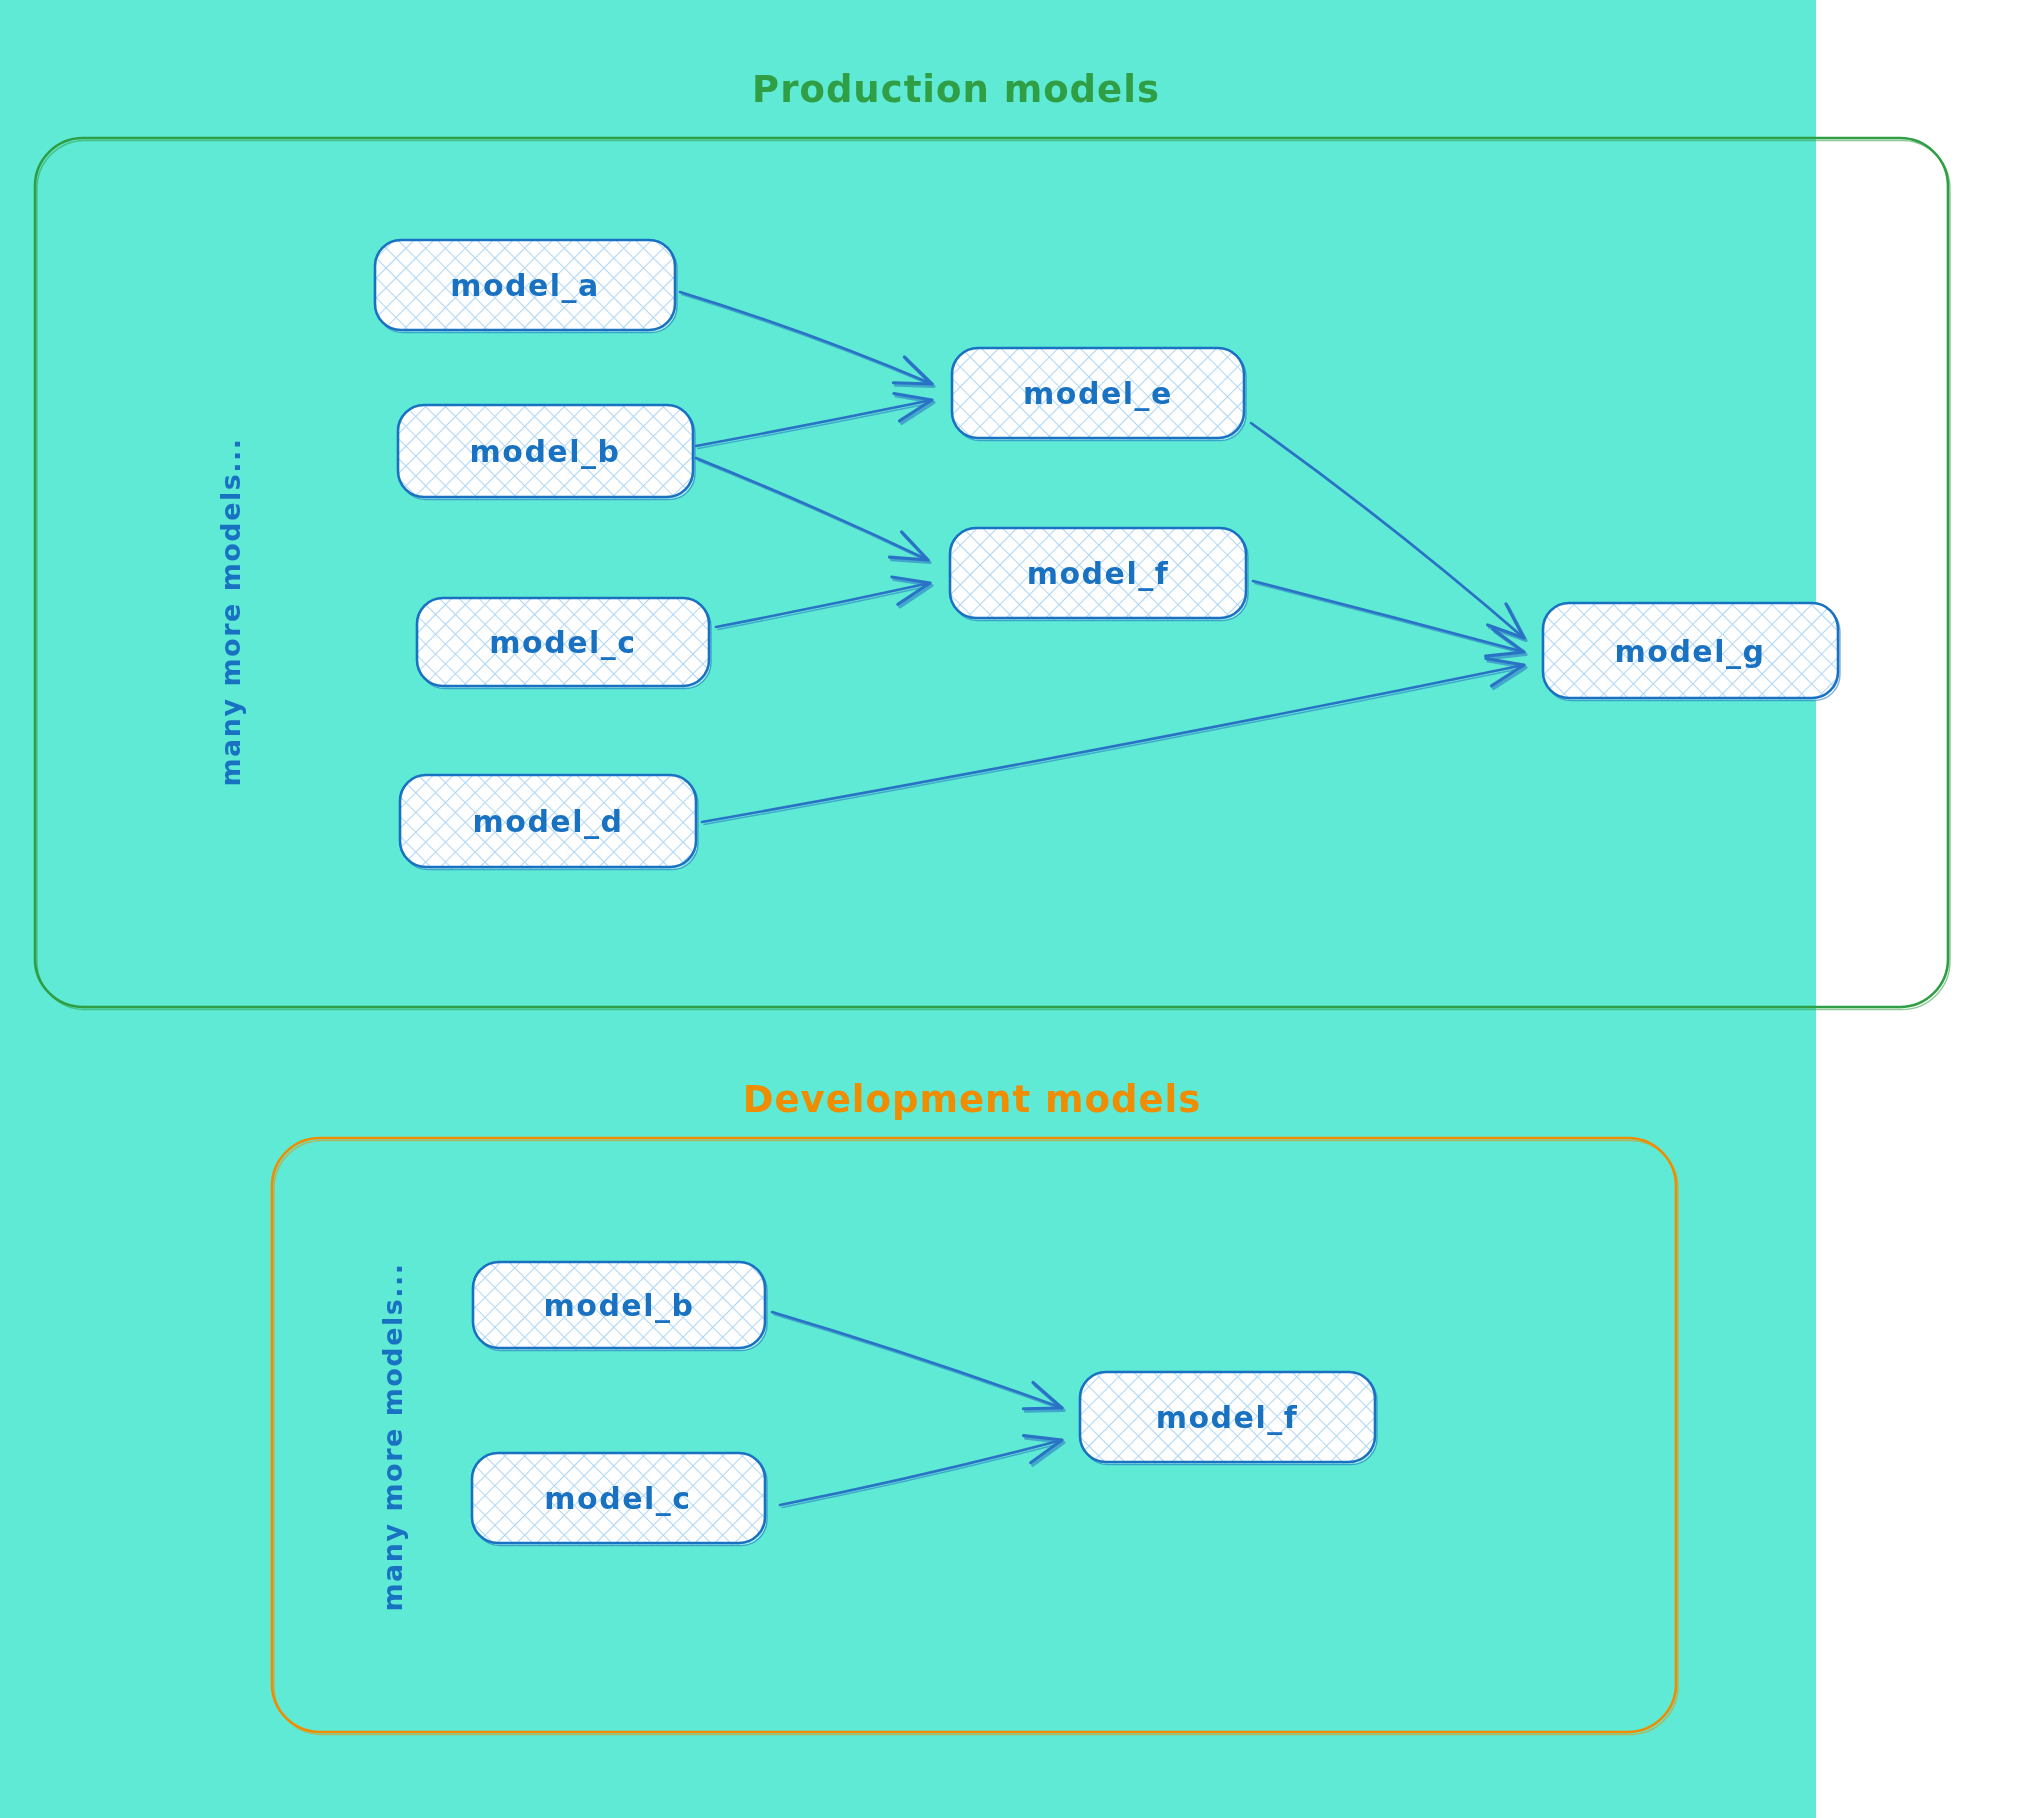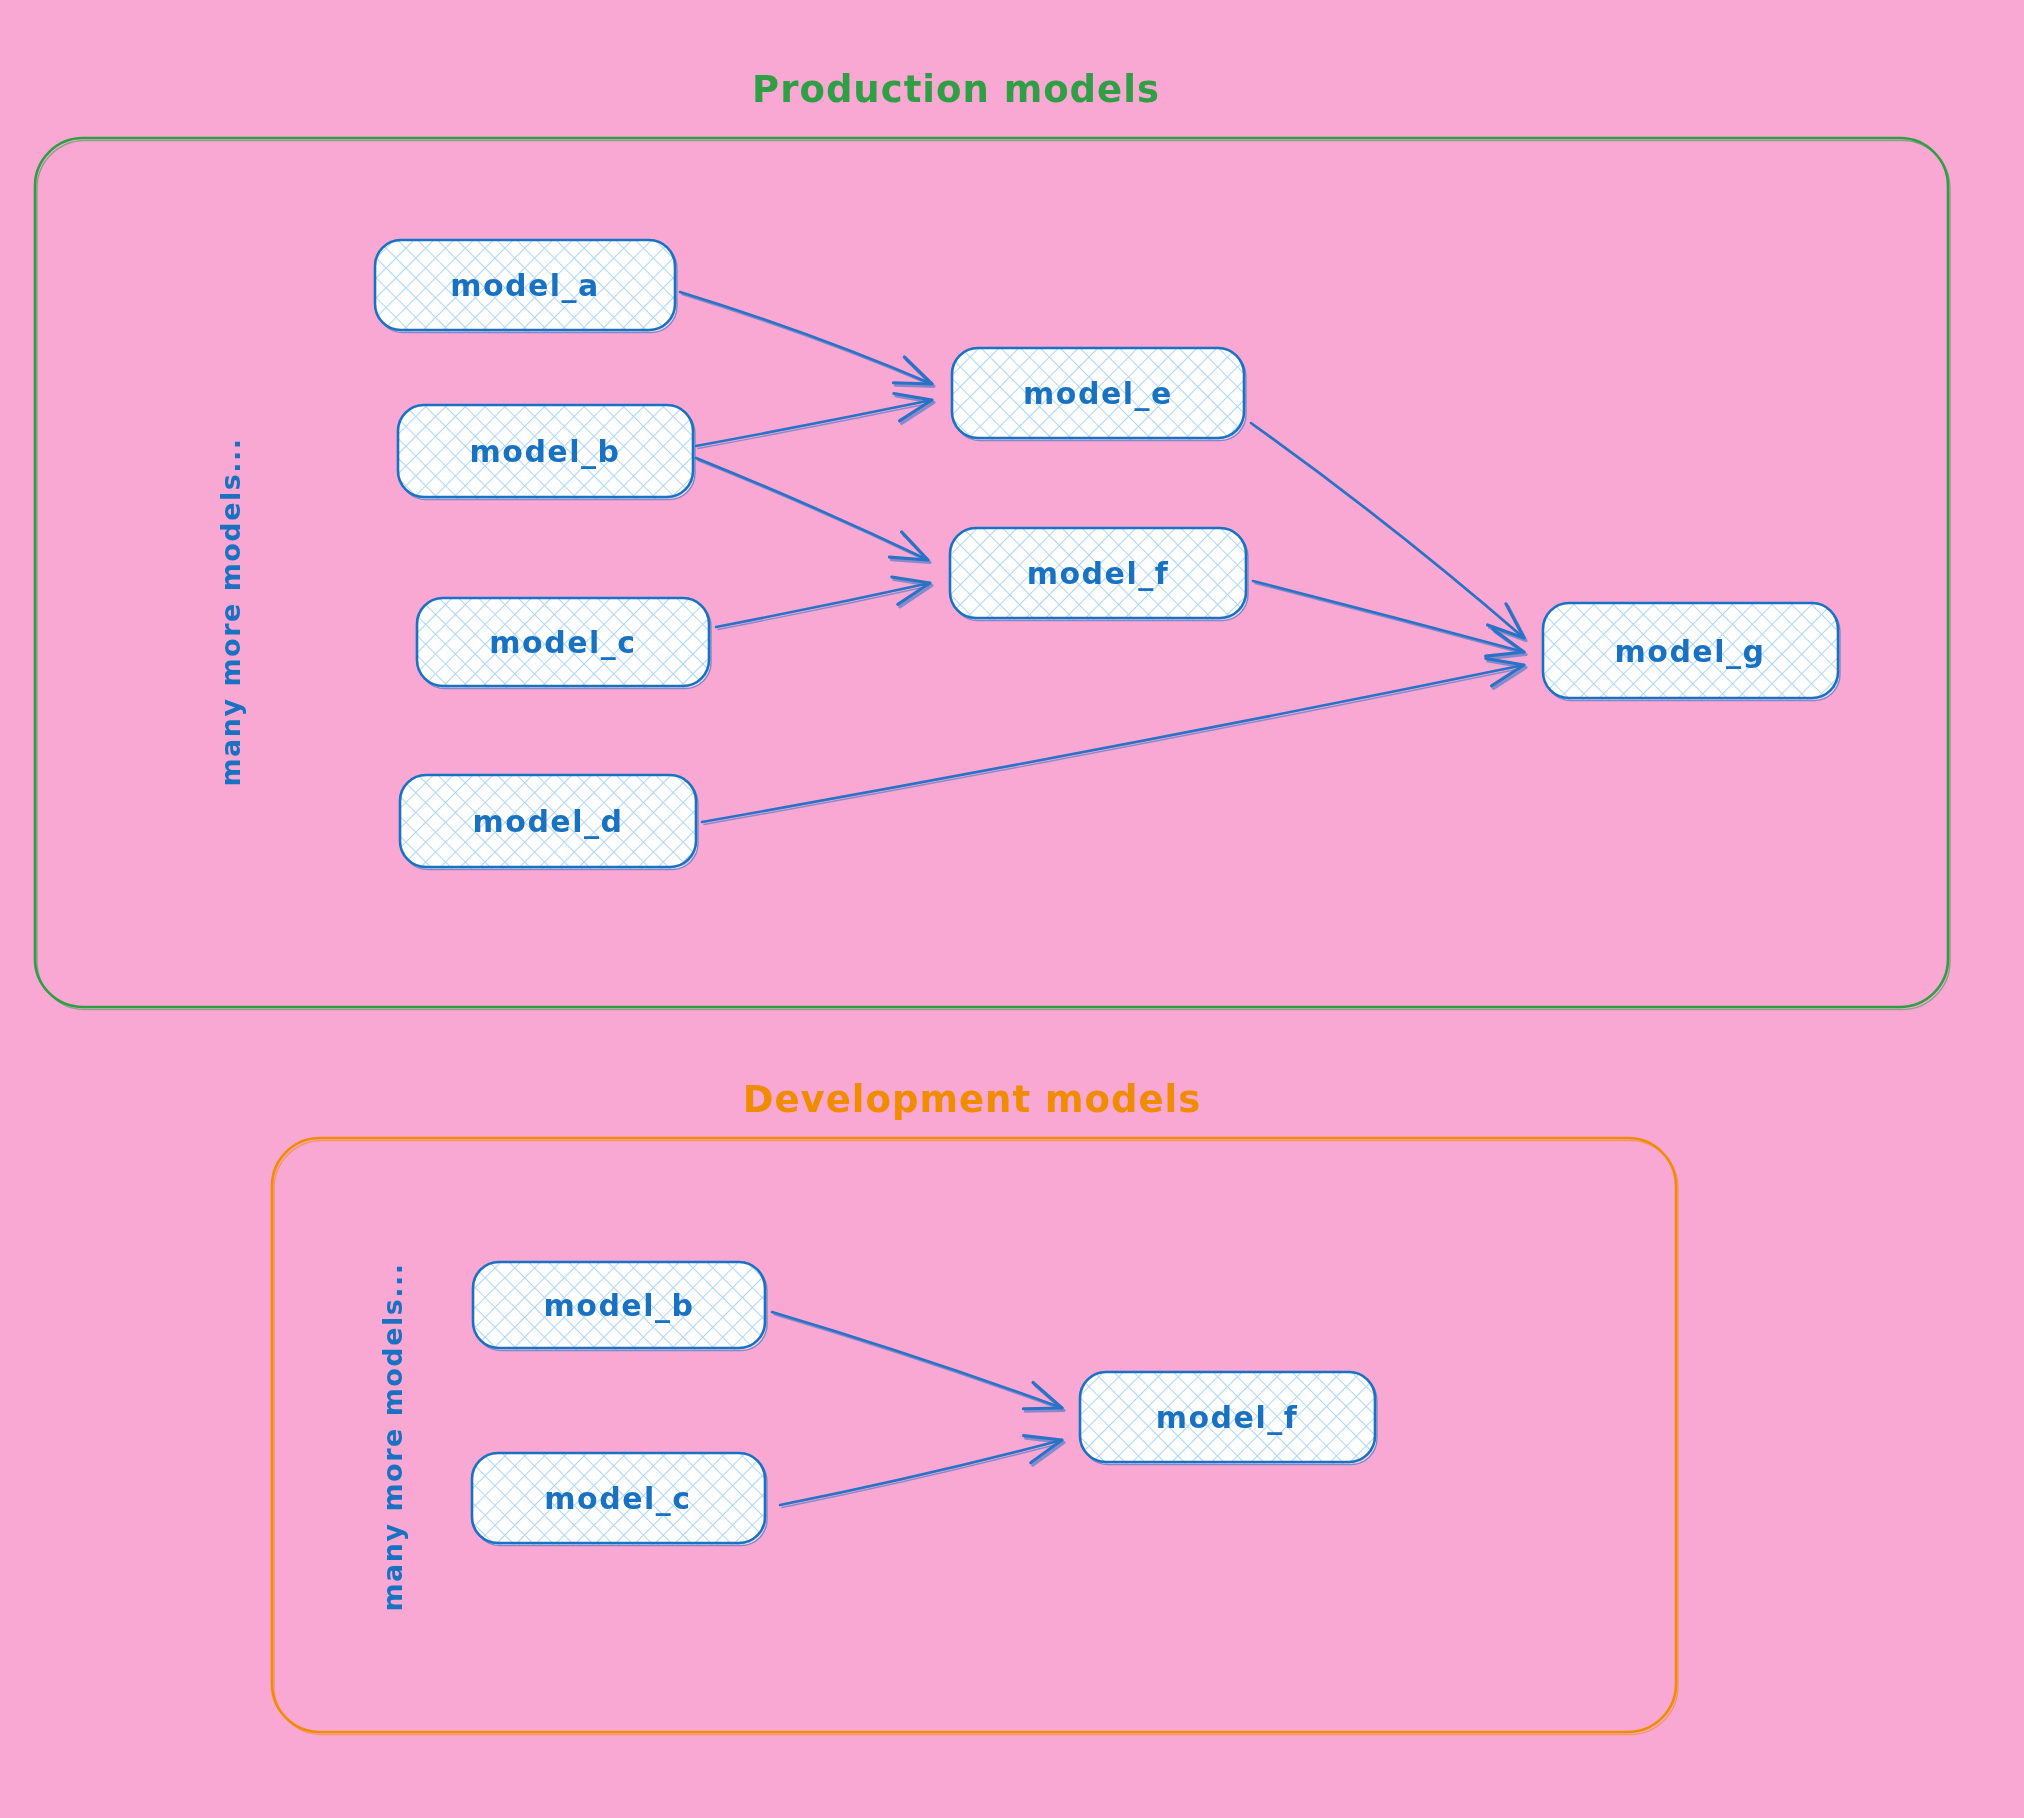--- a/index.html
+++ b/index.html
@@ -1,16 +1,16 @@
 <!DOCTYPE html>
 <html style="--production_accent: #2f9e44; --development_accent: #f08c00; --node_stroke: #1971c2; --node_fill: #aed6f5; --node_text: #1971c2; --arrow: #2a72c5;"><head>
 <meta charset="utf-8">
 <style>
   html, body { margin: 0; padding: 0; background: #ffffff; }
-  .stage { width: 2024px; height: 1818px; position: relative; background: #f9a8d4; }
+  .stage { width: 1816px; height: 1818px; position: relative; background: #5eead4; }
   svg { display: block; }
 
   .node { fill: url(#crosshatch); stroke: var(--node_stroke); stroke-width: 2.6px; }
   .hatch-line { stroke: var(--node_fill); stroke-width: 2.1px; fill: none; }
   .node-label {
     fill: var(--node_text);
     font: 600 30px "DejaVu Sans", sans-serif;
     letter-spacing: 1.5px;
     text-anchor: middle;
   }

